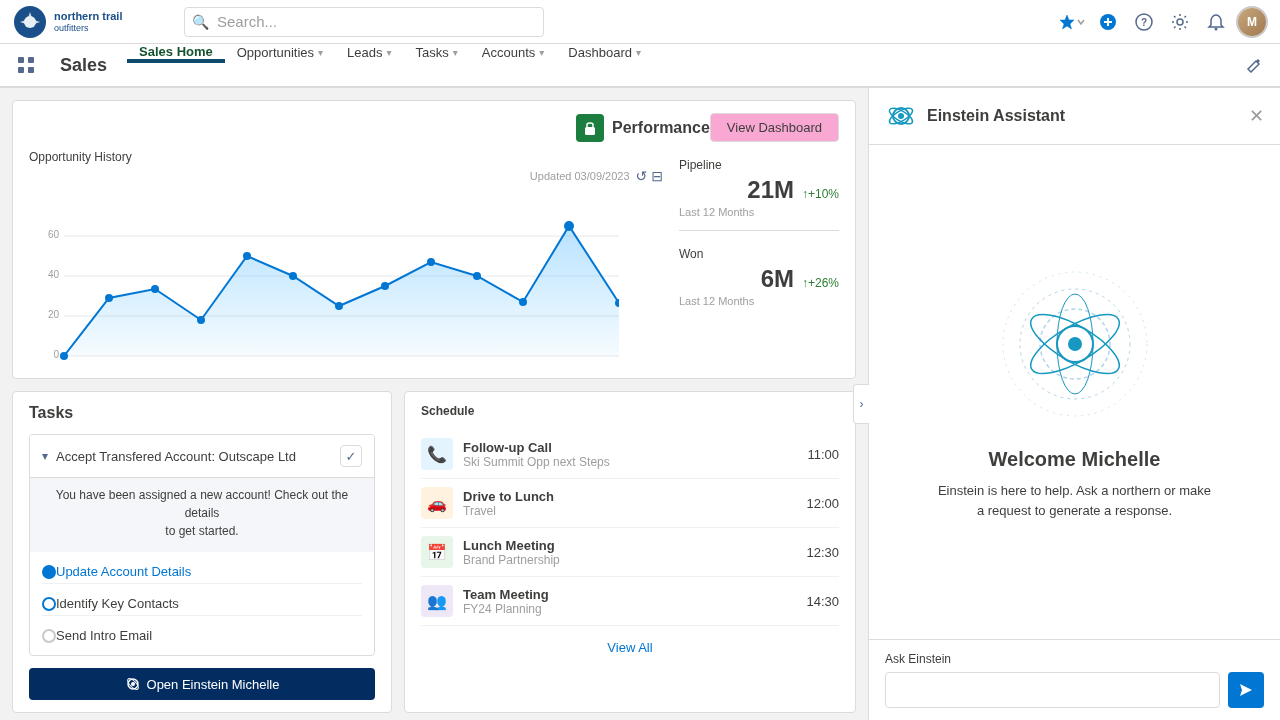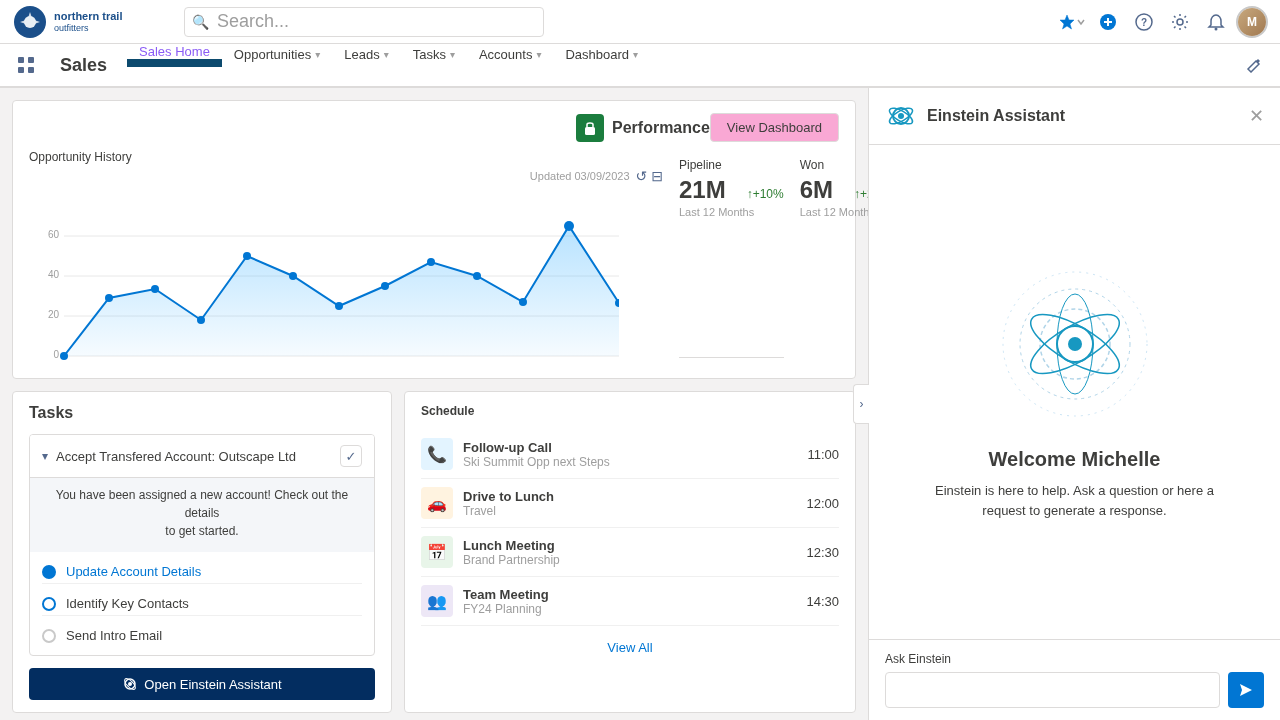--- a/index.html
+++ b/index.html
@@ -44,21 +44,21 @@
       max-width: 360px;
       margin: 0 16px;
       position: relative;
     }
     .search-bar input {
       width: 100%;
       height: 30px;
       border: 1px solid #dddbda;
       border-radius: 4px;
       padding: 0 12px 0 32px;
-      font-size: 18px;
+      font-size: 15px;
       background: #fff;
       outline: none;
       color: #6d28d9;
     }
     .search-bar input::placeholder { color: #9e9e9e; }
     .search-icon-wrap {
       position: absolute;
       left: 8px;
       top: 50%;
       transform: translateY(-50%);
@@ -148,23 +148,23 @@
       cursor: pointer;
       font-size: 13px;
       color: #3e3e3c;
       border-bottom: 2px solid transparent;
       margin-bottom: -2px;
       gap: 4px;
       white-space: nowrap;
       font-weight: 500;
     }
     .nav-item.active {
-      border-bottom: 8px solid #0c4a6e;
-      color: #8b5cf6;
-      font-weight: 400;
+      border-bottom: 4px solid #0c4a6e;
+      color: #14532d;
+      font-weight: 700;
     }
     .nav-item .chevron { font-size: 10px; color: #9e9e9e; }
     .edit-pencil {
       margin-left: auto;
       display: flex;
       align-items: center;
       justify-content: center;
       width: 36px;
       color: #54698d;
       font-size: 16px;
@@ -257,30 +257,31 @@
       gap: 6px;
     }
     .chart-updated-icons { display: flex; gap: 4px; }
     .chart-updated-icon { font-size: 14px; color: #54698d; cursor: pointer; }
 
     .chart-svg-wrap { position: relative; }
 
     .chart-stats {
       width: 160px;
       display: flex;
+      flex-direction: column;
       gap: 16px;
       padding: 8px 0;
     }
     .stat-block { border-bottom: 1px solid #dddbda; padding-bottom: 12px; }
     .stat-block:last-child { border-bottom: none; }
     .stat-label { font-size: 12px; color: #3e3e3c; margin-bottom: 4px; font-weight: 500; }
     .stat-value { font-size: 24px; font-weight: 700; color: #3e3e3c; }
     .stat-change { font-size: 12px; color: #2e7d32; margin-left: 4px; }
     .stat-period { font-size: 11px; color: #9e9e9e; margin-top: 2px; }
-    .stat-row { display: flex; align-items: baseline; gap: 17px; }
+    .stat-row { display: flex; align-items: baseline; gap: 4px; justify-content: flex-end; }
 
     
     .bottom-section {
       display: flex;
       gap: 12px;
     }
 
     
     .tasks-card {
       background: #fff;
@@ -341,21 +342,20 @@
     }
     .task-steps {
       padding: 8px 12px;
       display: flex;
       flex-direction: column;
       gap: 8px;
     }
     .task-step {
       display: flex;
       align-items: center;
-      gap: 10px;
       font-size: 13px;
       padding: 4px 0;
       border-bottom: 1px solid #f0f0f0;
     }
     .task-step:last-child { border-bottom: none; }
     .step-bullet {
       width: 14px;
       height: 14px;
       border-radius: 50%;
       border: 2px solid #0176d3;
@@ -804,21 +804,21 @@
               <span class="step-label">Send Intro Email</span>
             </div>
           </div>
         </div>
         <button class="open-einstein-btn">
           <svg width="16" height="16" viewBox="0 0 16 16">
             <circle cx="8" cy="8" r="5" fill="none" stroke="white" stroke-width="1.5"></circle>
             <circle cx="8" cy="8" r="2" fill="white"></circle>
             <ellipse cx="8" cy="8" rx="7" ry="3" fill="none" stroke="white" stroke-width="1" transform="rotate(45 8 8)"></ellipse>
           </svg>
-          <span>Open Einstein Assistant</span>
+          <span>Open Einstein Michelle</span>
         </button>
       </div>
 
       <div class="schedule-card">
         <div class="schedule-title">Schedule</div>
         <div class="schedule-item">
           <div class="schedule-icon phone">📞</div>
           <div class="schedule-info">
             <div class="schedule-name">Follow-up Call</div>
             <div class="schedule-sub">Ski Summit Opp next Steps</div>
@@ -877,21 +877,21 @@
           <circle cx="80" cy="80" r="55" fill="none" stroke="#b0d4e8" stroke-width="1" stroke-dasharray="3 4"></circle>
           <circle cx="80" cy="80" r="72" fill="none" stroke="#cce5f5" stroke-width="1" stroke-dasharray="2 5"></circle>
           <circle cx="80" cy="80" r="18" fill="none" stroke="#1798c1" stroke-width="2"></circle>
           <circle cx="80" cy="80" r="7" fill="#1798c1"></circle>
           <ellipse cx="80" cy="80" rx="50" ry="18" fill="none" stroke="#1798c1" stroke-width="1.5" transform="rotate(30 80 80)"></ellipse>
           <ellipse cx="80" cy="80" rx="50" ry="18" fill="none" stroke="#1798c1" stroke-width="1.5" transform="rotate(-30 80 80)"></ellipse>
           <ellipse cx="80" cy="80" rx="50" ry="18" fill="none" stroke="#1798c1" stroke-width="1" transform="rotate(90 80 80)"></ellipse>
         </svg>
       </div>
       <div class="einstein-welcome">Welcome Michelle</div>
-      <div class="einstein-desc">Einstein is here to help. Ask a question or here a request to generate a response.</div>
+      <div class="einstein-desc">Einstein is here to help. Ask a northern or make a request to generate a response.</div>
     </div>
 
     <div class="einstein-footer">
       <div class="einstein-ask-label">Ask Einstein</div>
       <div class="einstein-input-wrap">
         <input type="text" class="einstein-input" placeholder="" style="">
         <button class="einstein-send">
           <svg width="16" height="16" viewBox="0 0 16 16">
             <path d="M2 2 L14 8 L2 14 L4 8 Z" fill="white"></path>
           </svg>

